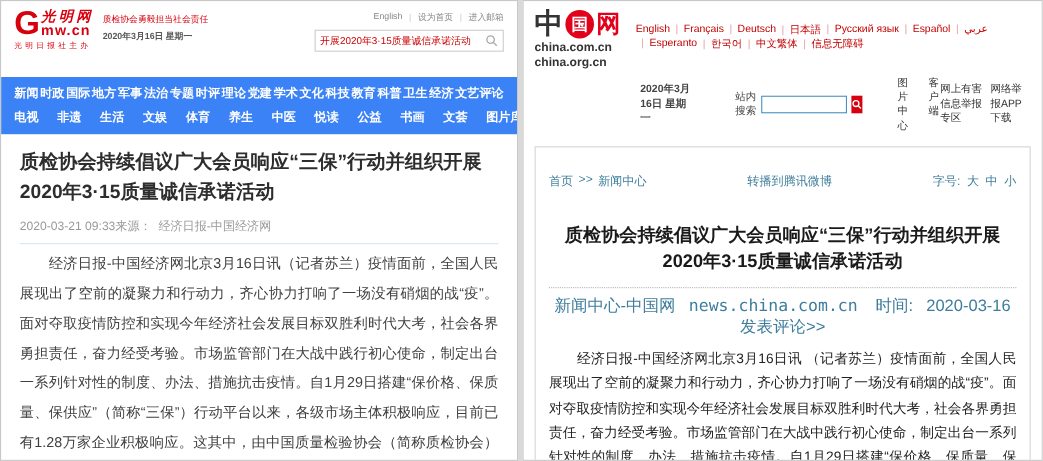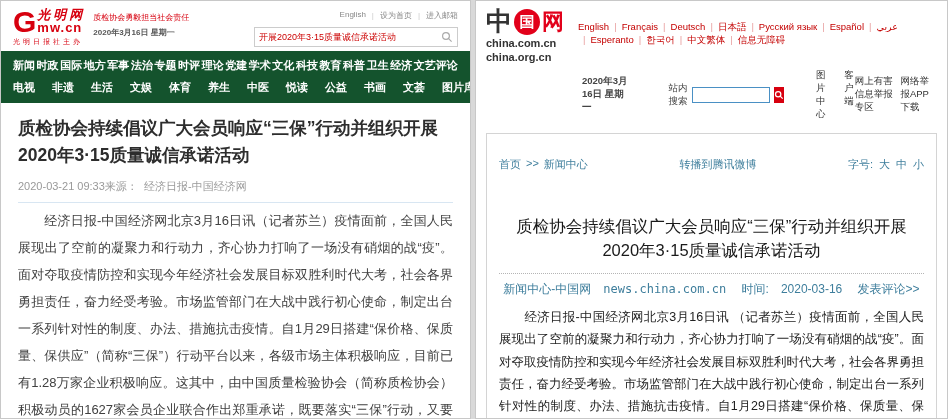--- a/index.html
+++ b/index.html
@@ -18,24 +18,24 @@
   .gmw-script { color:#d7000f; font-size:13px; font-weight:bold; font-style:italic; letter-spacing:3px; line-height:1; }
   .gmw-domain { color:#d7000f; font-size:13px; font-weight:bold; letter-spacing:1px; line-height:1.1; }
   .gmw-sponsor { color:#d7000f; font-size:7px; letter-spacing:3px; margin-top:2px; white-space:nowrap; }
   .gmw-mid { display:flex; flex-direction:column; margin-top:4px; }
   .gmw-tagline { color:#d7000f; font-size:8px; margin-bottom:4px; }
   .gmw-date { color:#555; font-size:8px; font-weight:bold; }
   .gmw-right { margin-left:auto; display:flex; flex-direction:column; align-items:flex-end; }
   .gmw-toplinks { display:flex; list-style:none; font-size:8px; color:#888; margin:2px 0 6px; }
   .gmw-toplinks li { cursor:pointer; }
   .gmw-toplinks li + li::before { content:"|"; color:#ccc; margin:0 6px; }
-  .gmw-search { display:flex; align-items:center; width:204px; height:20px; border:1px solid #ccc; background:#fff; padding:0 4px; }
+  .gmw-search { display:flex; align-items:center; width:172px; height:20px; border:1px solid #ccc; background:#fff; padding:0 4px; }
   .gmw-search input { flex:1; border:none; outline:none; font-size:9px; color:#c00; width:100%; font-family:inherit; }
   .gmw-search svg { flex:none; }
-  .gmw-nav { background:#14532d; padding:7px 12px 8px; }
+  .gmw-nav { background:#3b82f6; padding:7px 12px 8px;margin-top:19px; }
   .gmw-nav ul { list-style:none; display:flex; }
   .gmw-nav .row1 { justify-content:space-between; }
   .gmw-nav .row2 { justify-content:flex-start; gap:17px; margin-top:7px; }
   .gmw-nav li { color:#fff; font-size:11px; font-weight:bold; white-space:nowrap; cursor:pointer; }
   .gmw-article { padding:12px 17px 0; }
   .gmw-title { font-size:17.5px; font-weight:bold; color:#2d2d2d; line-height:1.5; }
   .gmw-meta { margin:11px 0 8px; font-size:11px; color:#999; }
   .gmw-meta .src { color:#999; cursor:pointer; }
   .gmw-divider { border-top:1px solid #d8e6f2; margin-bottom:4px; }
   .gmw-body { font-size:13px; color:#404040; line-height:2.08; text-align:justify; }
@@ -61,23 +61,23 @@
   .cn-links1 { margin-left:32px; display:flex; gap:14px; }
   .cn-links2 { margin-left:auto; display:flex; }
   .cn-links1 span, .cn-links2 span { cursor:pointer; color:#333; }
   .cn-box { margin:6px 10px; border:1px solid #d4d4d4; padding:0 0 10px; }
   .cn-crumbrow { display:flex; align-items:center; padding:7px 12px 4px; font-size:11px; color:#3e7e9c; }
   .cn-crumb { display:flex; gap:5px; }
   .cn-crumb span { cursor:pointer; }
   .cn-share { margin:16px auto; cursor:pointer; }
   .cn-fontsize { display:flex; gap:6px; }
   .cn-fontsize .opt { cursor:pointer; }
-  .cn-title { text-align:center; font-weight:normal; font-size:16.5px; color:#1a1a1a; line-height:1.5; margin-top:22px; }
+  .cn-title { text-align:center; font-weight:bold; font-size:16.5px; color:#1a1a1a; line-height:1.5; margin-top:10px; }
   .cn-dotted { border-bottom:1px dotted #b5b5b5; margin:10px 12px 0; }
-  .cn-meta { text-align:center; font-size:12px; color:#3e7e9c; padding:7px 0 6px; }
+  .cn-meta { text-align:center; font-size:15px; color:#3e7e9c; padding:7px 0 6px; }
   .cn-meta .mono { font-family:"DejaVu Sans Mono","Liberation Mono",monospace; }
   .cn-meta span { margin:0 6px; }
   .cn-meta .comment { cursor:pointer; }
   .cn-bodytext { padding:2px 12px 0; font-size:12.5px; color:#222; line-height:1.78; text-align:justify; }
   .cn-bodytext p { margin-bottom:0; }
 </style>
 </head>
 <body>
 
 <div class="panel panel-left">

